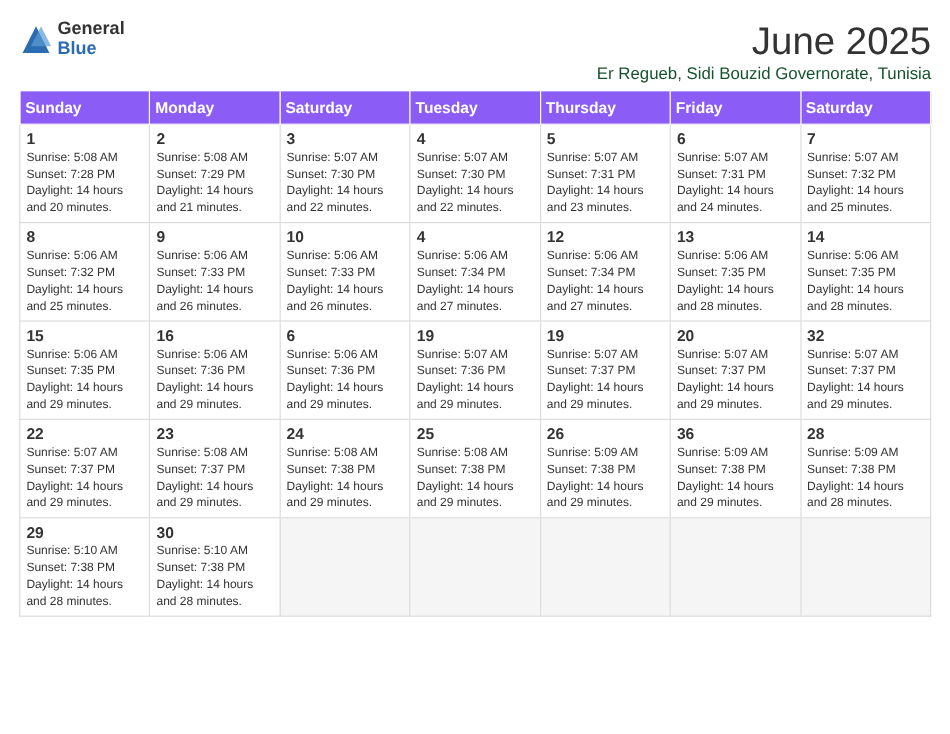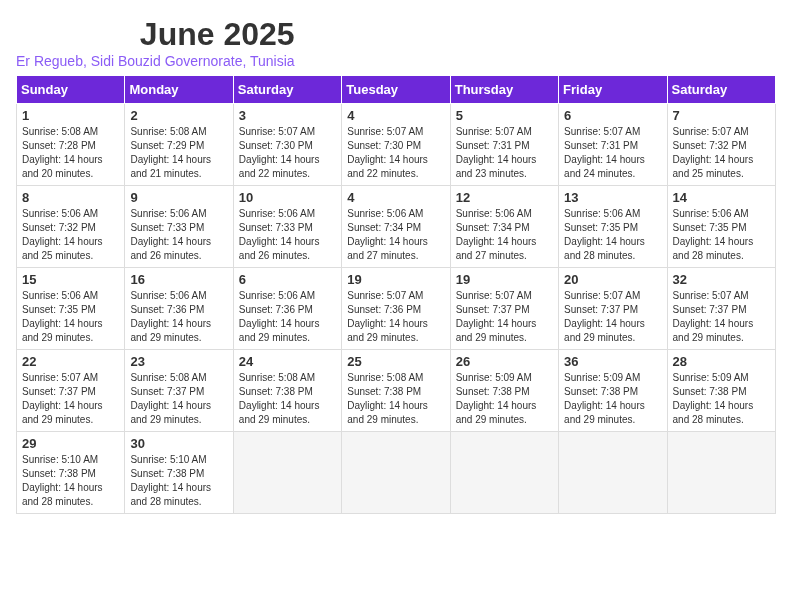--- a/index.html
+++ b/index.html
@@ -38,34 +38,34 @@
     }
     .logo-icon {
       width: 28px;
       height: 28px;
     }
     .title-block {
       text-align: right;
     }
     .month-title {
       font-size: 32px;
-      font-weight: bold;
+      font-weight: normal;
       color: #333;
     }
     .subtitle {
       font-size: 14px;
-      color: #8b5cf6;
+      color: #14532d;
     }
     .calendar {
       width: 100%;
       border-collapse: collapse;
       margin-top: 6px;
     }
     .calendar th {
-      background: #6d28d9;
+      background: #8b5cf6;
       color: #fff;
       font-size: 13px;
       font-weight: bold;
       padding: 6px 4px;
       text-align: left;
       border: 1px solid #fff;
     }
     .calendar td {
       vertical-align: top;
       border: 1px solid #ddd;
@@ -92,20 +92,30 @@
       color: #333;
     }
     tr.week-row td {
       height: 72px;
     }
   </style>
 </head>
 <body>
 
 <div class="header-row">
+  <div class="logo">
+    <svg class="logo-icon" viewBox="0 0 40 40">
+      <polygon points="20,4 36,36 4,36" fill="#2b6cb0"></polygon>
+      <polygon points="26,4 38,28 14,28" fill="#5b9bd5" opacity="0.7"></polygon>
+    </svg>
+    <div class="logo-text">
+      <span class="logo-general">General</span>
+      <span class="logo-blue">Blue</span>
+    </div>
+  </div>
   <div class="title-block">
     <div class="month-title">June 2025</div>
     <div class="subtitle">Er Regueb, Sidi Bouzid Governorate, Tunisia</div>
   </div>
 </div>
 
 <table class="calendar">
   <thead>
     <tr>
     <th>Sunday</th>

